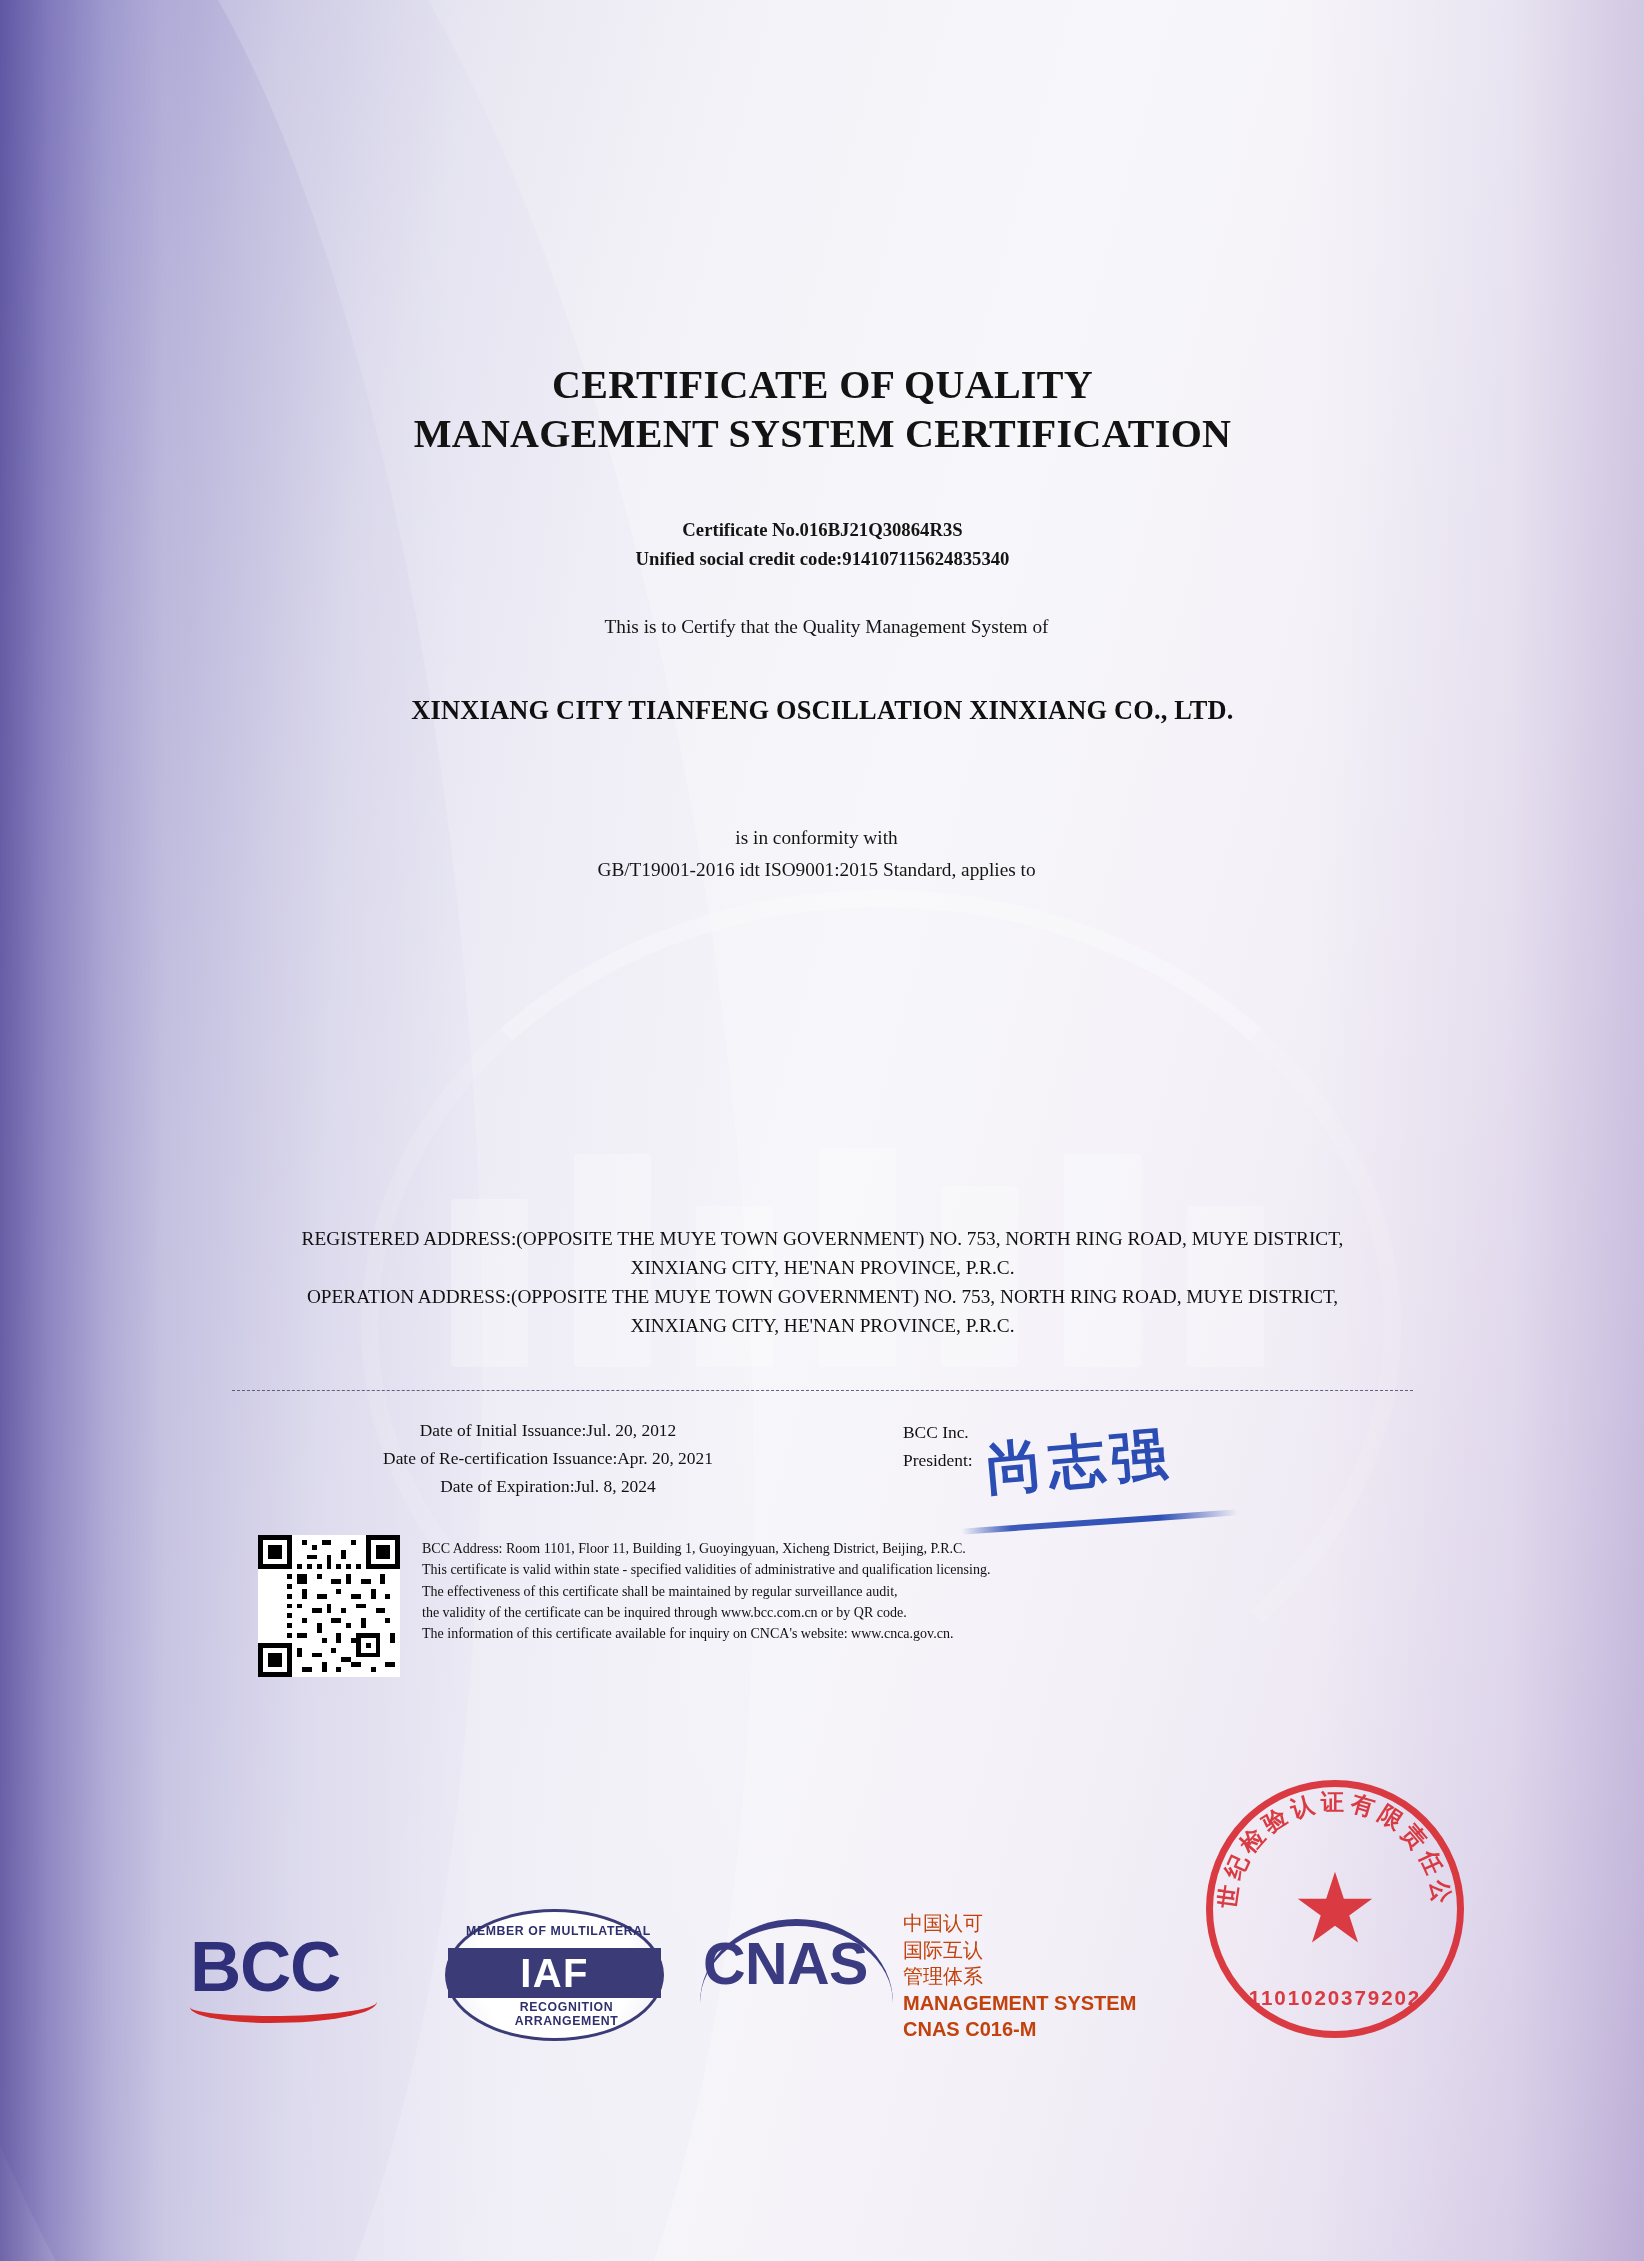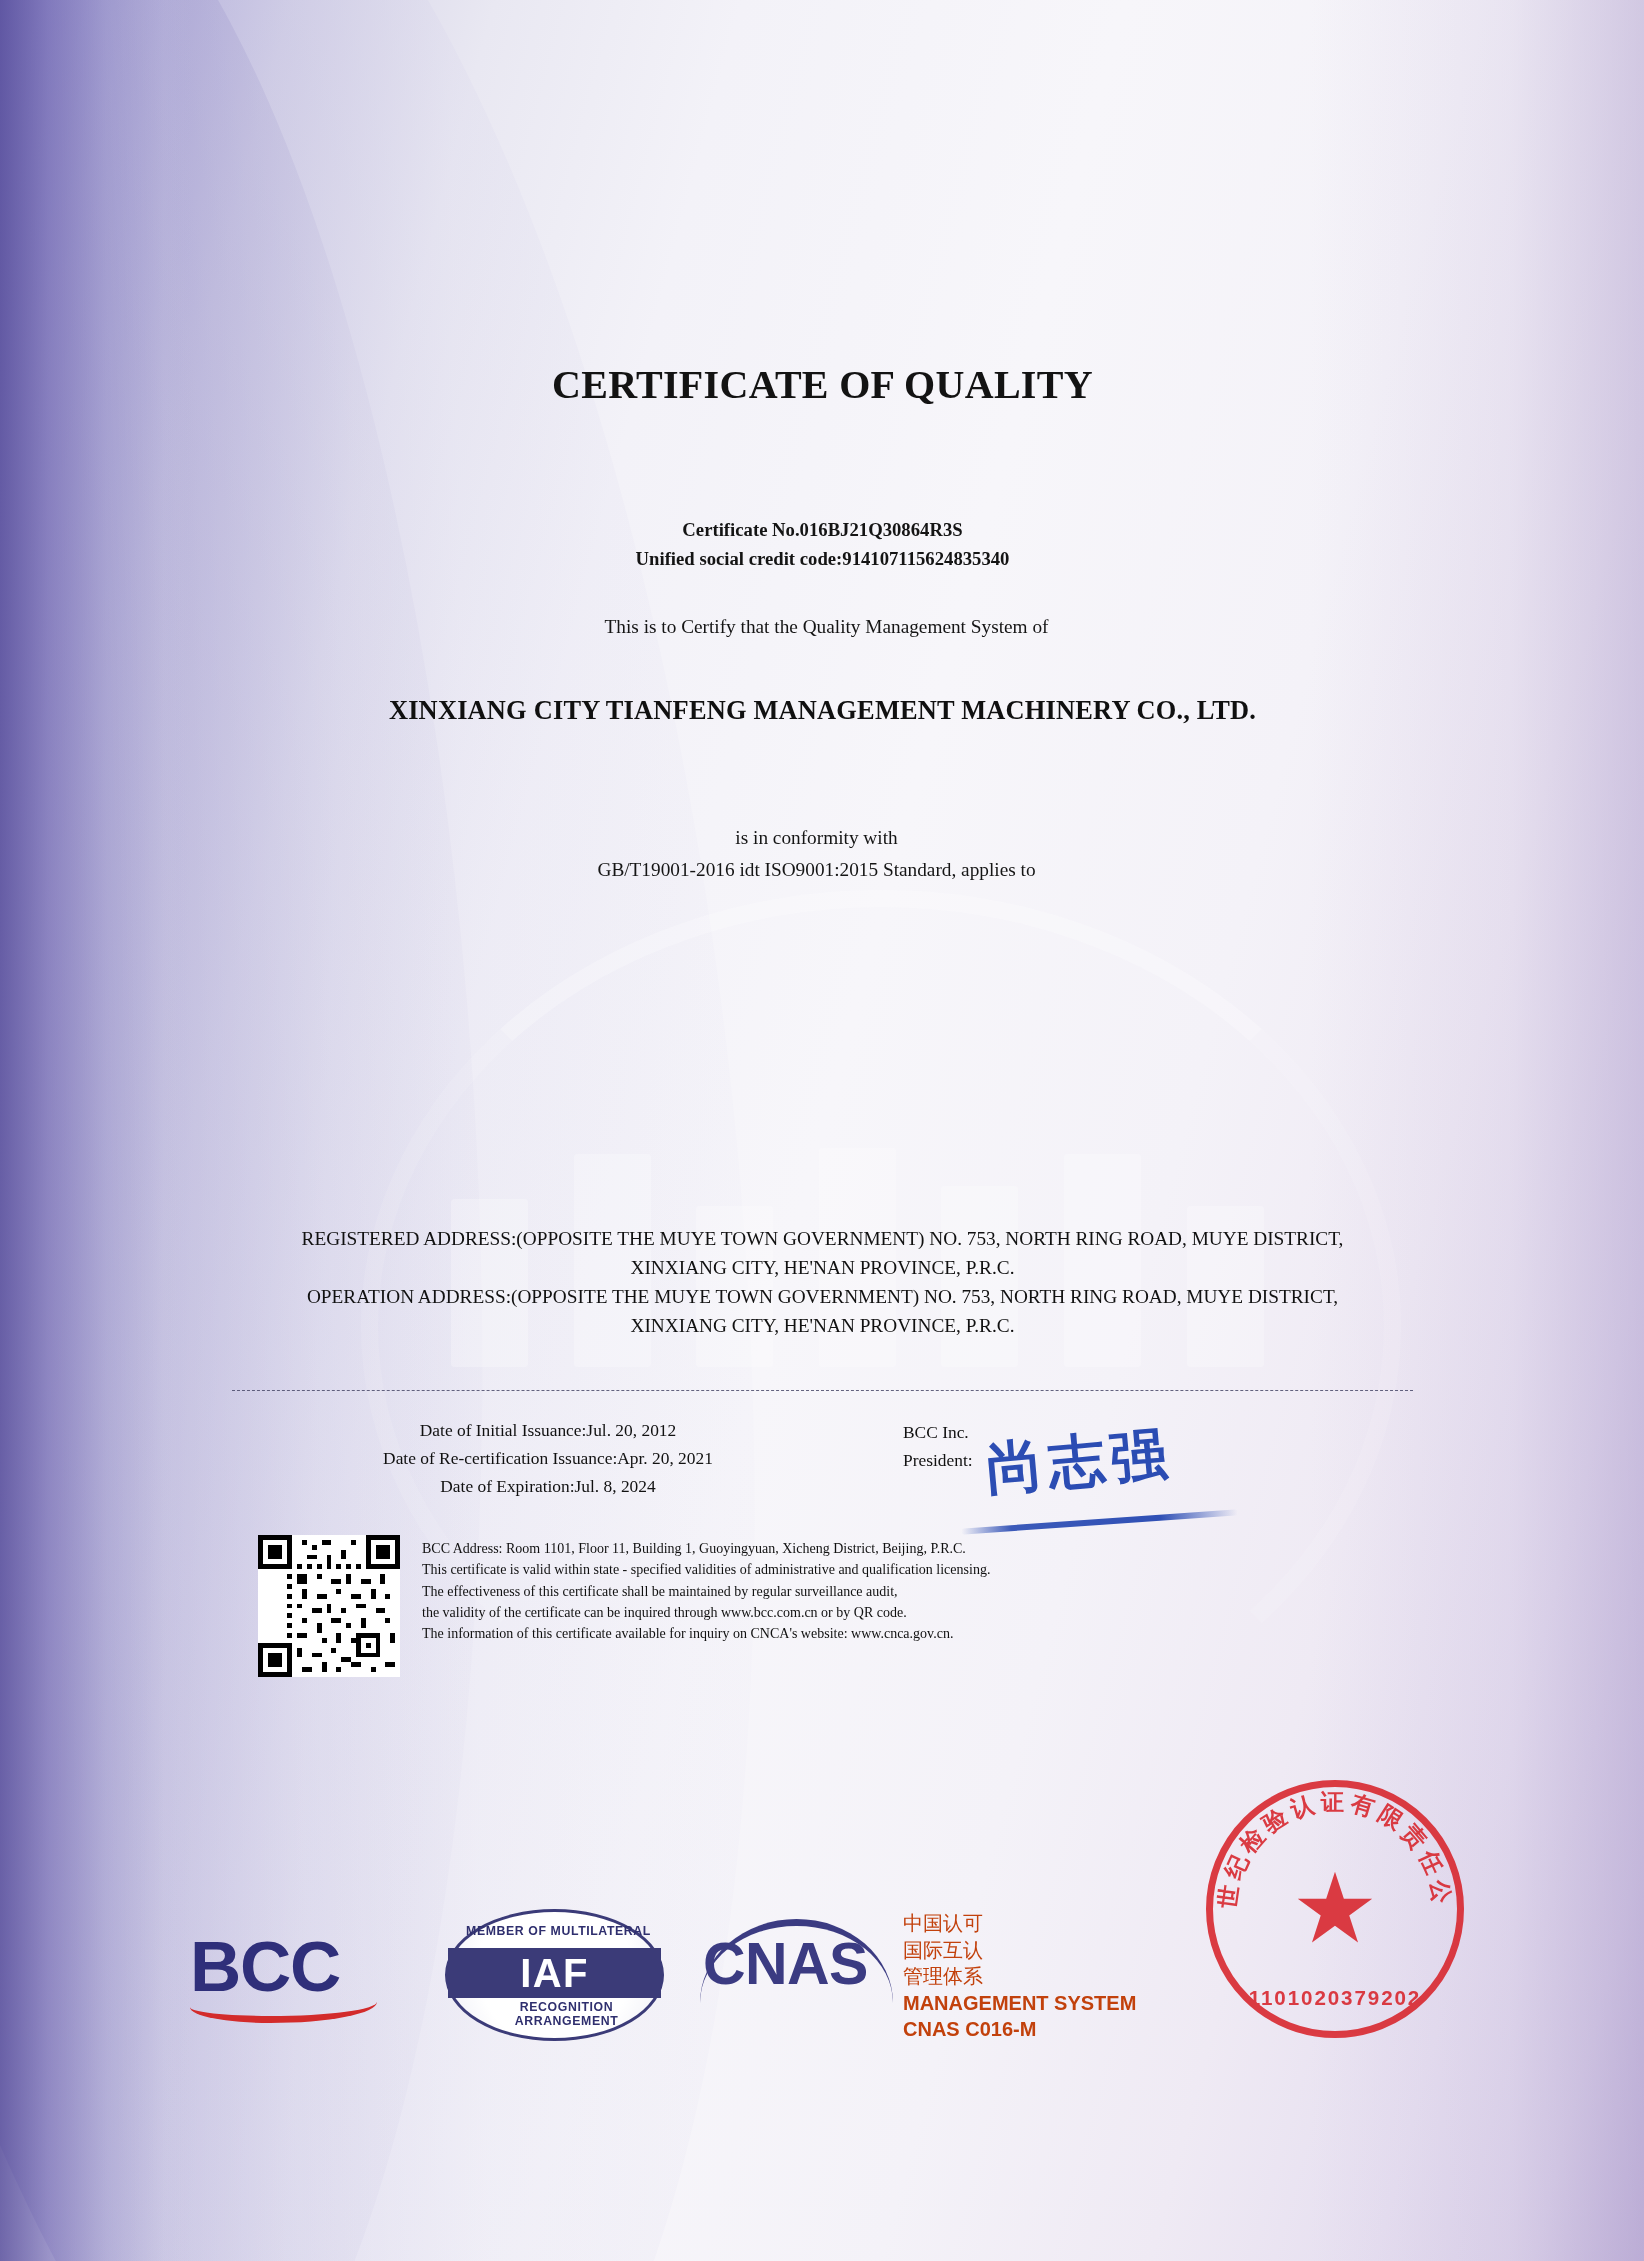--- a/index.html
+++ b/index.html
@@ -419,30 +419,31 @@
     <div class="wm-bar" style="left:458px;height:219px;"></div>
     <div class="wm-bar" style="left:580px;height:181px;"></div>
     <div class="wm-bar" style="left:703px;height:213px;"></div>
     <div class="wm-bar" style="left:826px;height:161px;"></div>
   </div>
 
   <div class="content">
 
     <div class="title">
       <div>CERTIFICATE OF QUALITY</div>
+      <div>MANAGEMENT SYSTEM CERTIFICATION</div>
     </div>
 
     <div class="cert-no">
       <div>Certificate No.016BJ21Q30864R3S</div>
       <div>Unified social credit code:914107115624835340</div>
     </div>
 
     <div class="certify-line">This is to Certify that the Quality Management System of</div>
 
-    <div class="company">XINXIANG CITY TIANFENG MANAGEMENT MACHINERY CO., LTD.</div>
+    <div class="company">XINXIANG CITY TIANFENG OSCILLATION XINXIANG CO., LTD.</div>
 
     <div class="conformity">
       <div>is in conformity with</div>
       <div>GB/T19001-2016 idt ISO9001:2015 Standard, applies to</div>
     </div>
 
 
     <div class="addresses">
       <div>REGISTERED ADDRESS:(OPPOSITE THE MUYE TOWN GOVERNMENT) NO. 753, NORTH RING ROAD, MUYE DISTRICT, XINXIANG CITY, HE'NAN PROVINCE, P.R.C.</div>
       <div>OPERATION ADDRESS:(OPPOSITE THE MUYE TOWN GOVERNMENT) NO. 753, NORTH RING ROAD, MUYE DISTRICT, XINXIANG CITY, HE'NAN PROVINCE, P.R.C.</div>

